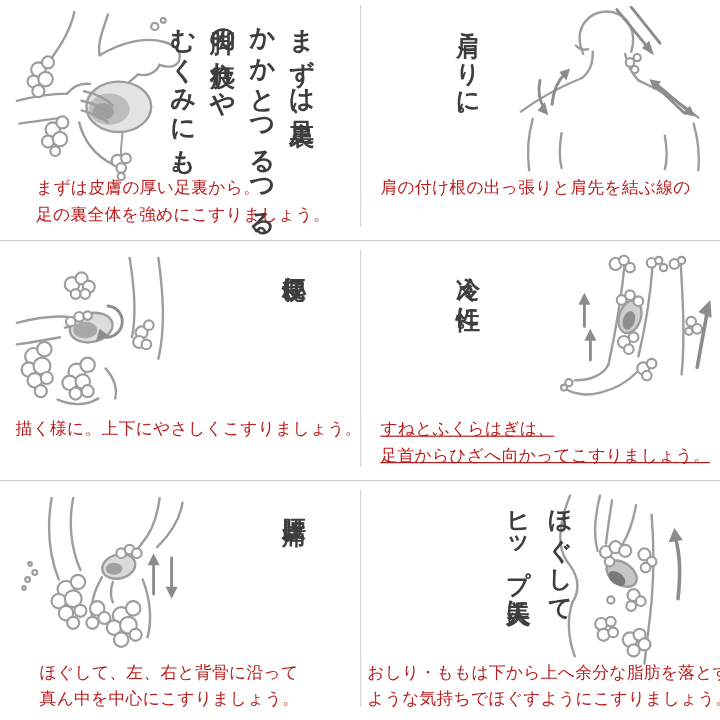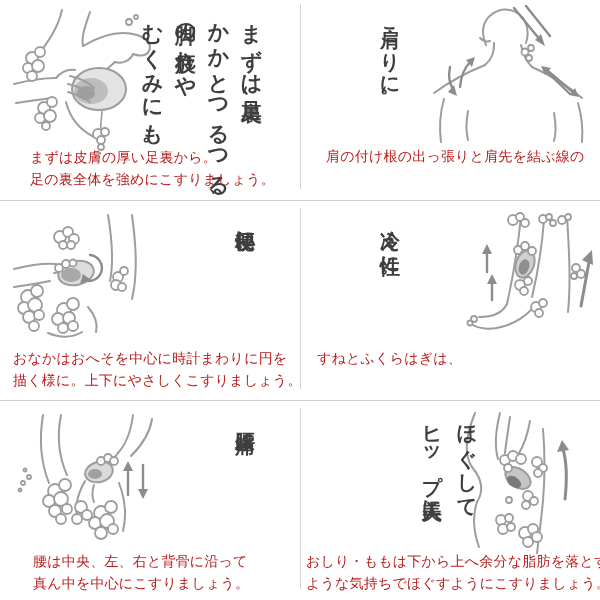--- a/index.html
+++ b/index.html
@@ -34,23 +34,23 @@
 
   
   .cell:nth-child(1) .title { right:14px; top:8px; font-size:21px; }
   .cell:nth-child(2) .title { left:57px;  top:12px; }
   .cell:nth-child(3) .title { left:212px; top:14px; }
   .cell:nth-child(4) .title { left:57px;  top:14px; }
   .cell:nth-child(5) .title { left:212px; top:16px; }
   .cell:nth-child(6) .title { right:99px; top:10px; line-height:35px; }
 
   .cell:nth-child(1) .caption { left:30px; }
-  .cell:nth-child(2) .caption { left:26px;font-family:Liberation Mono, monospace; }
+  .cell:nth-child(2) .caption { left:17px; }
   .cell:nth-child(3) .caption { left:13px; }
-  .cell:nth-child(4) .caption { left:17px; }
+  .cell:nth-child(4) .caption { left:17px;text-decoration:underline; }
   .cell:nth-child(5) .caption { left:33px; top:149px; }
   .cell:nth-child(6) .caption { left:6px;  top:149px; }
 
   .illus { position:absolute; }
   .cell:nth-child(1) .illus { left:10px;  top:6px;  }
   .cell:nth-child(2) .illus { left:124px; top:5px;  }
   .cell:nth-child(3) .illus { left:10px;  top:10px; }
   .cell:nth-child(4) .illus { left:163px; top:11px; }
   .cell:nth-child(5) .illus { left:15px;  top:12px; }
   .cell:nth-child(6) .illus { left:152px; top:4px;  }
@@ -214,21 +214,20 @@
               <circle cx="114" cy="60" r="4"></circle>
               <circle cx="106" cy="74" r="5"></circle>
               <circle cx="112" cy="76" r="4"></circle>
           </g>
         </svg>
       </div>
       <h2 class="title">
         <span class="tline">便秘に。</span>
       </h2>
       <p class="caption">
-        <span class="cline">おなかはおへそを中心に時計まわりに円を</span>
         <span class="cline">描く様に。上下にやさしくこすりましょう。</span>
       </p>
     </section>
 
     <section class="cell colR">
       <div class="illus">
         <svg width="135" height="130" viewBox="0 0 135 130">
           <g fill="none" stroke="#9d9d9d" stroke-width="2" stroke-linecap="round" stroke-linejoin="round">
             <path d="M58 4 C55 35 50 65 44 92"></path>
             <path d="M81 8 C79 34 75 60 69 85"></path>
@@ -274,20 +273,21 @@
             <path d="M118 94 L126 50" fill="none"></path>
             <path d="M129 38 L119 48 L130 53 Z" stroke="none"></path>
           </g>
         </svg>
       </div>
       <h2 class="title">
         <span class="tline">冷え性に。</span>
       </h2>
       <p class="caption">
         <span class="cline">すねとふくらはぎは、</span>
+        <span class="cline">足首からひざへ向かってこすりましょう。</span>
       </p>
     </section>
 
     <section class="cell colL">
       <div class="illus">
         <svg width="200" height="135" viewBox="0 0 200 135">
           <g fill="none" stroke="#9d9d9d" stroke-width="2" stroke-linecap="round" stroke-linejoin="round">
             <path d="M28 2 C24 26 26 50 34 70"></path>
             <path d="M46 2 C42 22 44 44 52 62"></path>
             <path d="M118 2 C116 18 112 30 103 40"></path>
@@ -333,21 +333,21 @@
             <path d="M113 48 L108 58 L118 58 Z" stroke="none"></path>
             <path d="M128 52 L128 78" fill="none"></path>
             <path d="M128 86 L123 76 L133 76 Z" stroke="none"></path>
           </g>
         </svg>
       </div>
       <h2 class="title">
         <span class="tline">腰痛に。</span>
       </h2>
       <p class="caption">
-        <span class="cline">腰は中央、左、右と背骨に沿って</span>
+        <span class="cline">ほぐして、左、右と背骨に沿って</span>
         <span class="cline">真ん中を中心にこすりましょう。</span>
       </p>
     </section>
 
     <section class="cell colR">
       <div class="illus">
         <svg width="145" height="150" viewBox="0 0 145 150">
           <g fill="none" stroke="#9d9d9d" stroke-width="2" stroke-linecap="round" stroke-linejoin="round">
             <path d="M23 8 C14 30 12 50 20 62"></path>
             <path d="M20 62 C30 74 32 86 25 97"></path>

